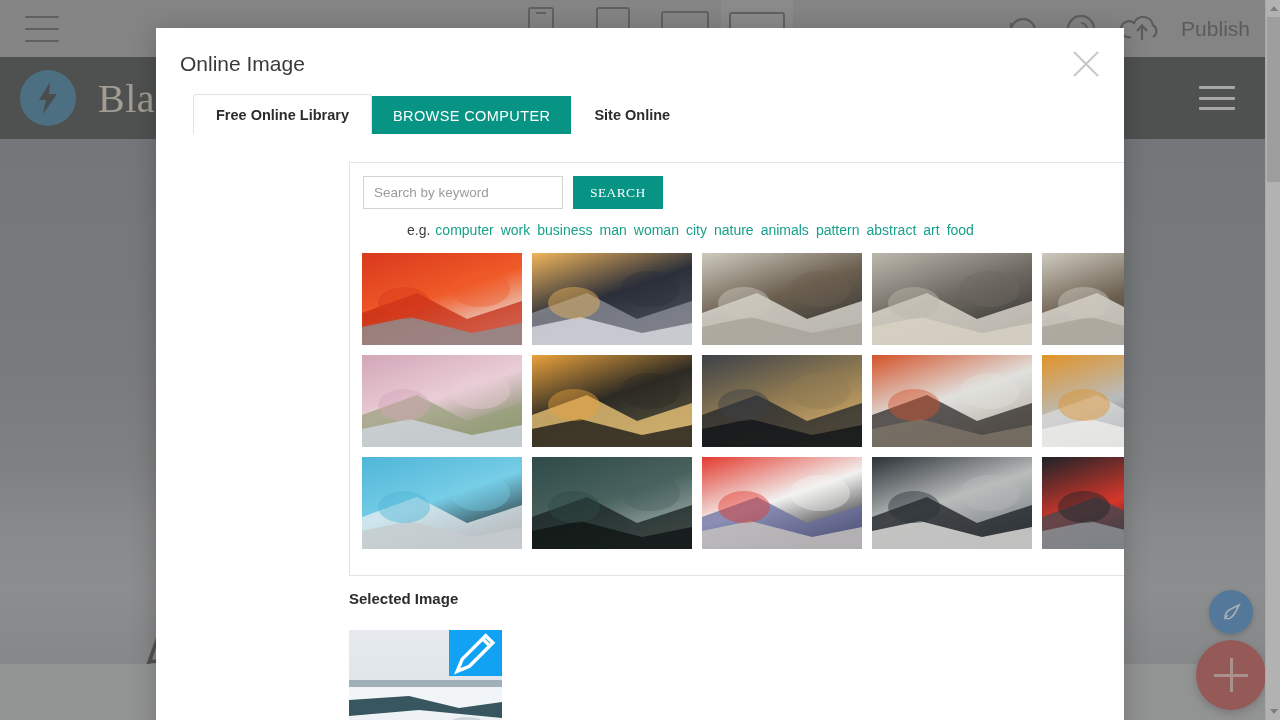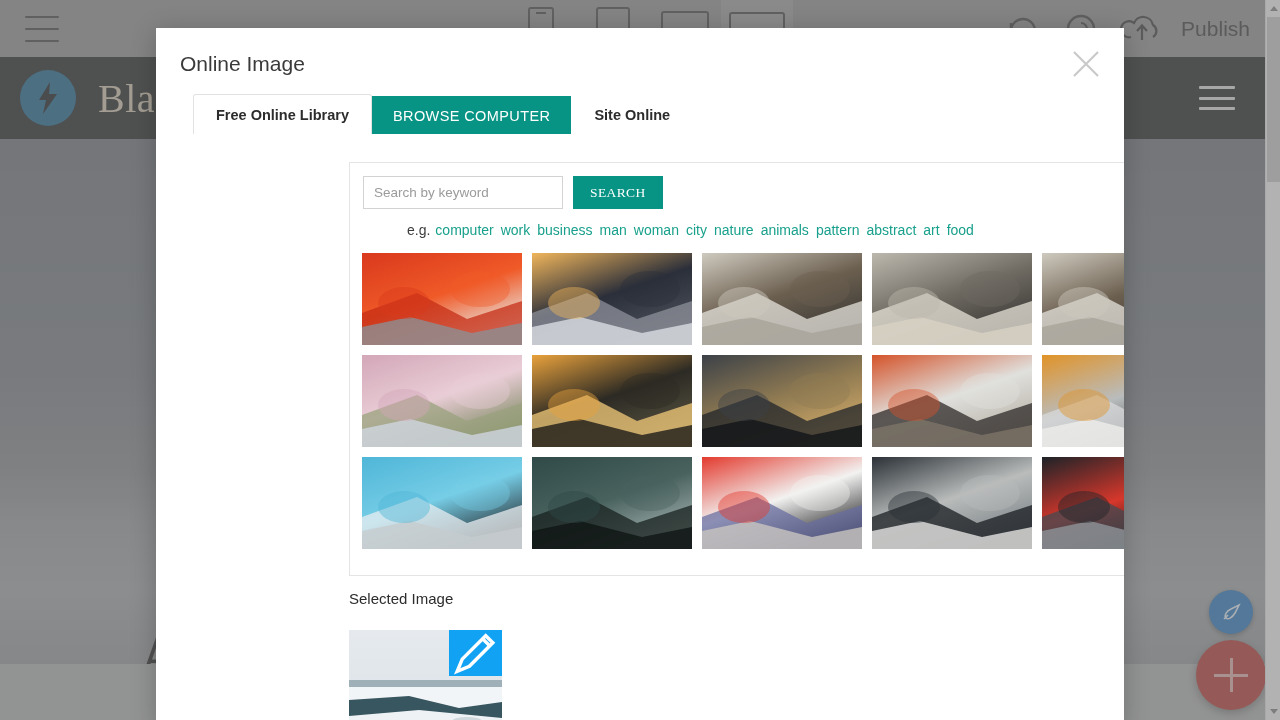--- a/index.html
+++ b/index.html
@@ -151,21 +151,21 @@
     position: absolute; left: 12px; top: 90px; width: 868px; height: 310px; overflow: hidden;
   }
   .grid {
     position: absolute; left: 0; top: 0; width: 852px;
     display: grid; grid-template-columns: repeat(5, 160px); gap: 10px 10px;
   }
   .thumb { width: 160px; height: 92px; overflow: hidden; background: #cfcfcf; }
   .thumb svg { display: block; width: 160px; height: 92px; }
 
   .selected-label {
-    position: absolute; left: 193px; top: 562px; font-size: 15px; font-weight: normal; color: #2c2c2c;
+    position: absolute; left: 193px; top: 562px; font-size: 15px; font-weight: bold; color: #2c2c2c;
   }
   .selected-thumb {
     position: absolute; left: 193px; top: 602px; width: 153px; height: 100px; overflow: hidden;
   }
   .selected-thumb svg { display: block; width: 153px; height: 100px; }
   .edit-badge {
     position: absolute; left: 100px; top: 0; width: 53px; height: 46px;
     background: #11a2f3; display: flex; align-items: center; justify-content: center;
   }
 </style>

